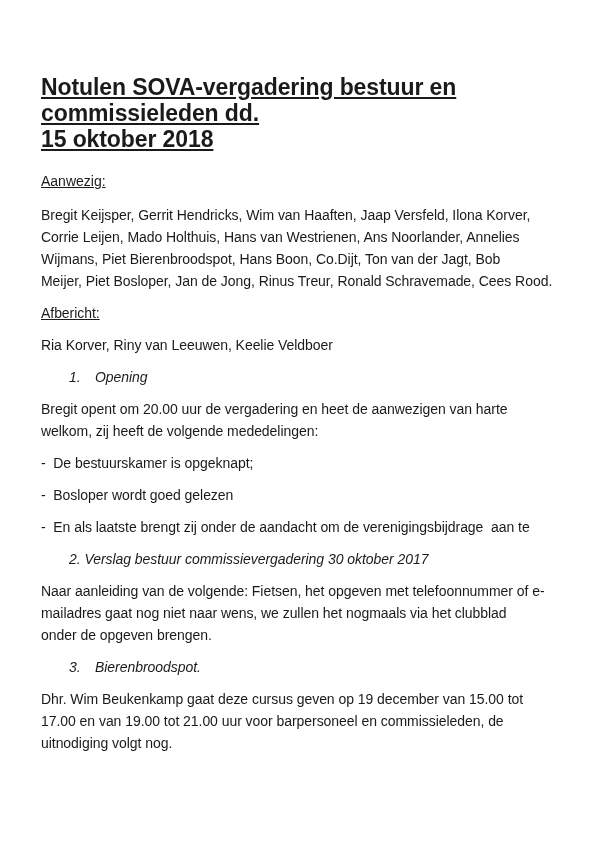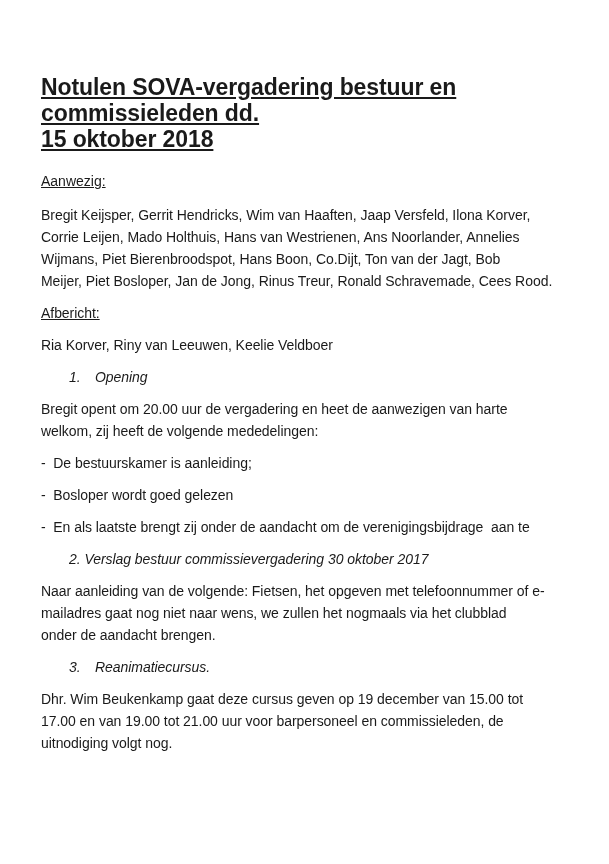--- a/index.html
+++ b/index.html
@@ -46,34 +46,34 @@
   <p class="p">Ria Korver, Riny van Leeuwen, Keelie Veldboer</p>
   <div class="gap-s"></div>
 
   <p class="p italic">
     <span class="num">1.</span><span>Opening</span>
   </p>
   <div class="gap-s"></div>
   <p class="p">Bregit opent om 20.00 uur de vergadering en heet de aanwezigen van harte</p>
   <p class="p">welkom, zij heeft de volgende mededelingen:</p>
   <div class="gap-s"></div>
-  <p class="p bullet">-  De bestuurskamer is aanleiding;</p>
+  <p class="p bullet">-  De bestuurskamer is opgeknapt;</p>
   <div class="gap-s"></div>
   <p class="p bullet">-  Bosloper wordt goed gelezen</p>
   <div class="gap-s"></div>
   <p class="p bullet">-  En als laatste brengt zij onder de aandacht om de verenigingsbijdrage  aan te</p>
   <div class="gap-s"></div>
 
   <p class="p italic">2. Verslag bestuur commissievergadering 30 oktober 2017</p>
   <div class="gap-s"></div>
   <p class="p">Naar aanleiding van de volgende: Fietsen, het opgeven met telefoonnummer of e-</p>
   <p class="p">mailadres gaat nog niet naar wens, we zullen het nogmaals via het clubblad</p>
-  <p class="p">onder de aandacht brengen.</p>
+  <p class="p">onder de opgeven brengen.</p>
   <div class="gap-s"></div>
 
   <p class="p italic">
-    <span class="num">3.</span><span>Reanimatiecursus.</span>
+    <span class="num">3.</span><span>Bierenbroodspot.</span>
   </p>
   <div class="gap-s"></div>
   <p class="p">Dhr. Wim Beukenkamp gaat deze cursus geven op 19 december van 15.00 tot</p>
   <p class="p">17.00 en van 19.00 tot 21.00 uur voor barpersoneel en commissieleden, de</p>
   <p class="p">uitnodiging volgt nog.</p>
 </div>
 
 </body></html>

